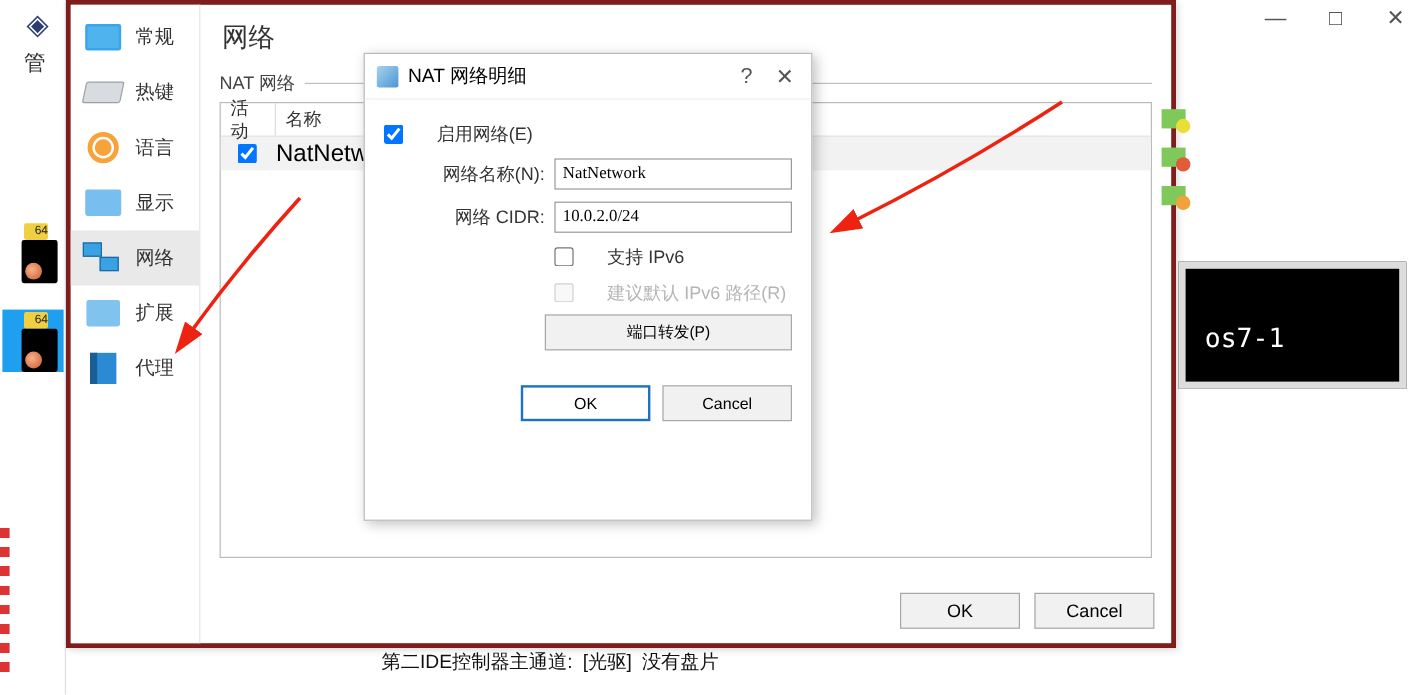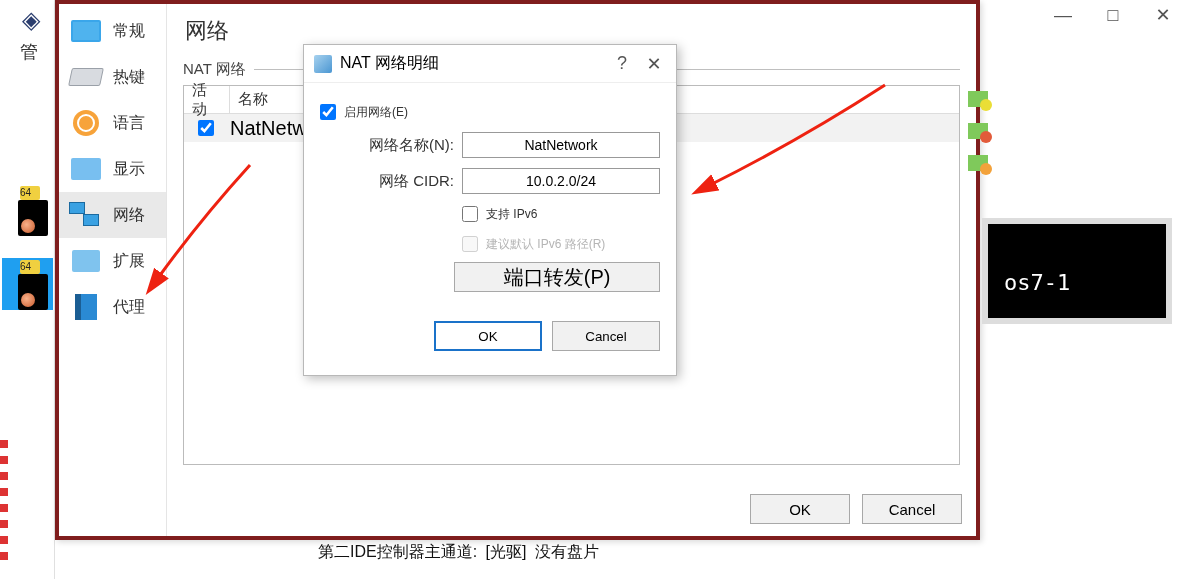--- a/index.html
+++ b/index.html
@@ -12,21 +12,21 @@
     }
     
     .leftcol {
       position: absolute; left: 0; top: 0; width: 55px; height: 579px;
       background: #fff; border-right: 1px solid #e0e0e0;
     }
     .leftcol .cube { position:absolute; left:22px; top:6px; color:#2b3e6f; font-size:24px;}
     .leftcol .mgr { position:absolute; left:20px; top:40px; font-size:18px; color:#333;}
     .leftcol .thumb { position:absolute; left:18px; width:30px; height:36px; background:#000; border-radius:2px;}
     .leftcol .thumb .sun { position:absolute; left:3px; bottom:3px; width:14px; height:14px; background: radial-gradient(circle at 40% 40%, #f9b18a, #c85a2c); border-radius:50%;}
-    .leftcol .thumb-badge { position:absolute; left:20px; width:20px; height:14px; background:#f0d040; color:#222; font-size:10px; line-height:14px; text-align:left; border-radius:2px;}
+    .leftcol .thumb-badge { position:absolute; left:20px; width:20px; height:14px; background:#f0d040; color:#222; font-size:10px; line-height:14px; text-align:right; border-radius:2px;}
     .leftcol .selrow { position:absolute; left:2px; width:51px; height:52px; background:#1f9ff0;}
     .leftcol .redstrip { position:absolute; left:0; width:8px; height:120px; background:repeating-linear-gradient(180deg,#d33 0 8px,#fff 8px 16px);}
 
     
     .settings {
       position: absolute; left: 55px; top: 0; width: 925px; height: 540px;
       background: #fff; border: 4px solid #7f1d1d;
       box-shadow: 2px 2px 6px rgba(0,0,0,.15);
     }
     .settings-side {
@@ -65,38 +65,38 @@
     .tool .tn{width:20px;height:16px;background:#7fc95b;position:relative;}
     .tool.remove .tn{background:#7fc95b;}
     .tool .badge{position:absolute;right:-4px;bottom:-4px;width:12px;height:12px;border-radius:50%;}
     .tool.add .badge{background:#eade36;} .tool.remove .badge{background:#e25b3a;} .tool.cfg .badge{background:#f3a23b;}
 
     .set-buttons{position:absolute; right:14px; bottom:12px; display:flex; gap:12px;}
     .btn{min-width:100px; height:30px; border:1px solid #a8a8a8; background:#f1f1f1; font-size:15px; font-family:inherit;}
 
     
     .natdlg{
-      position:absolute; left:303px; top:44px; width:374px; height:332px;
+      position:absolute; left:303px; top:44px; width:374px; height:390px;
       background:#fff; border:1px solid #b8b8b8; box-shadow:3px 3px 10px rgba(0,0,0,.25);
       z-index:20;
     }
     .nat-title{height:38px; display:flex; align-items:center; padding:0 10px; gap:8px; border-bottom:1px solid #eee;}
     .nat-title .ico{width:18px;height:18px;background:linear-gradient(135deg,#a7d2ef,#4a96d2);border-radius:2px;}
     .nat-title .t{flex:1; font-size:16px;}
     .nat-title .q{width:24px;text-align:center;font-size:18px;color:#555;cursor:pointer;}
     .nat-title .x{width:24px;text-align:center;font-size:18px;color:#555;cursor:pointer;}
     .nat-body{padding:14px 16px 10px 16px;}
     .nat-row{display:flex; align-items:center; height:36px; gap:8px;}
     .nat-row .lbl{width:134px; text-align:right; font-size:15px; color:#333;}
-    .nat-row input[type=text]{flex:1; height:26px; border:1px solid #999; padding:0 6px; font-family:Liberation Sans, sans-serif; font-size:14px;text-align:center;}
+    .nat-row input[type=text]{flex:1; height:26px; border:1px solid #999; padding:0 6px; font-family:Liberation Serif, serif; font-size:14px;}
     .nat-row.chkrow{height:30px;}
-    .chk-lbl{font-size:12px; color:#333; margin-left:0;}
+    .chk-lbl{font-size:15px; color:#333; margin-left:20px;}
     .chk-lbl.disabled{color:#b5b5b5;}
     input[type=checkbox]{width:16px;height:16px;}
-    .nat-portbtn{width:218px; height:30px; border:1px solid #a8a8a8; background:#f1f1f1; font-size:20px; margin-left:auto; display:block;}
+    .nat-portbtn{width:218px; height:30px; border:1px solid #a8a8a8; background:#f1f1f1; font-size:13px; margin-left:auto; display:block;}
     .nat-buttons{display:flex; gap:10px; justify-content:flex-end; margin:16px 16px 0 0;}
     .nat-buttons .ok{border:2px solid #1a72c9; background:#fff; width:108px; height:30px;}
     .nat-buttons .cancel{width:108px; height:30px; border:1px solid #a8a8a8; background:#f1f1f1;}
 
     
     .winctrl{position:absolute; right:6px; top:4px; display:flex; gap:24px; z-index:2;}
     .winctrl span{width:26px;height:22px;display:flex;align-items:center;justify-content:center;color:#555;font-size:18px;}
 
     
     .vmprev{position:absolute; right:10px; top:218px; width:190px; height:106px; background:#000; border:6px solid #ddd; z-index:1;}

